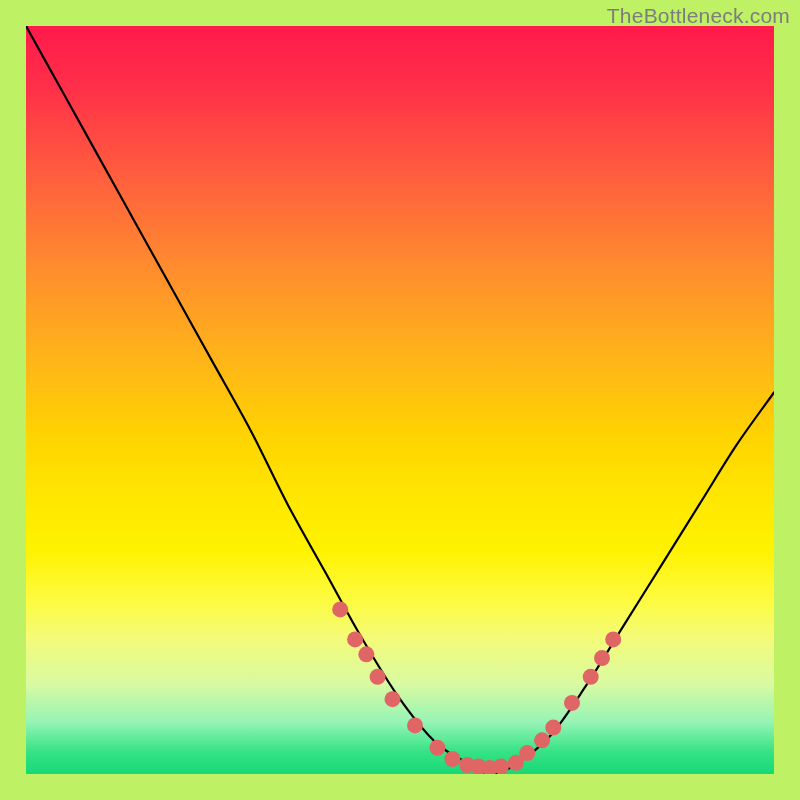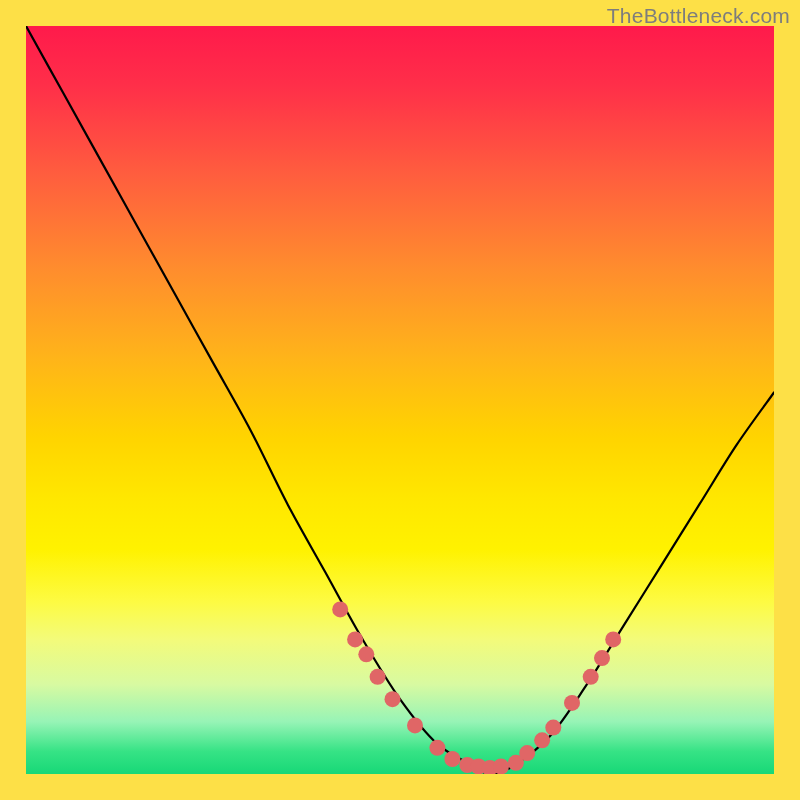--- a/index.html
+++ b/index.html
@@ -10,21 +10,21 @@
     background: #000;
     overflow: hidden;
     font-family: Arial, Helvetica, sans-serif;
   }
   .frame {
     position: absolute;
     left: 0;
     top: 0;
     width: 800px;
     height: 800px;
-    background: #fde047;
+    background: #bef264;
   }
   .plot-area {
     position: absolute;
     left: 26px;
     top: 26px;
     width: 748px;
     height: 748px;
     overflow: hidden;
   }
   .gradient {

